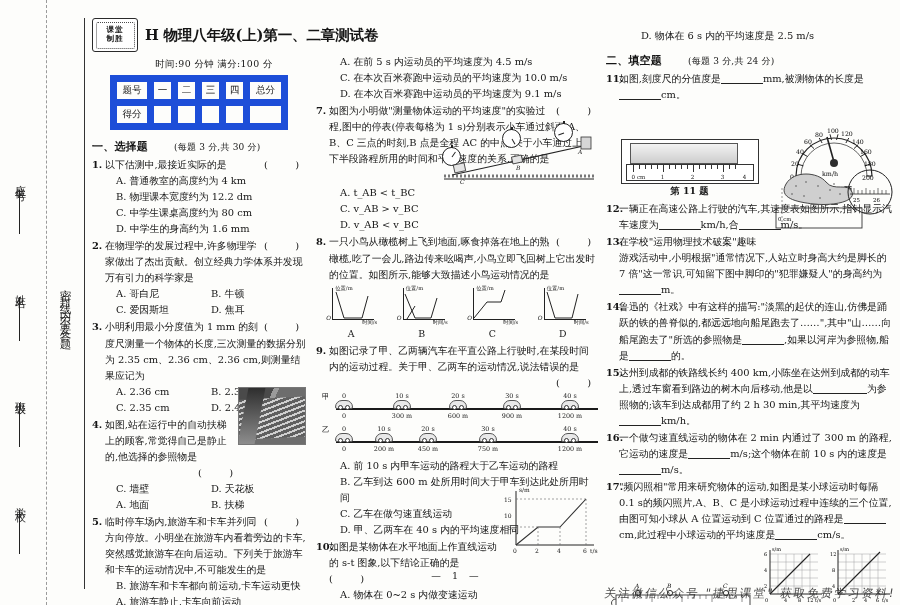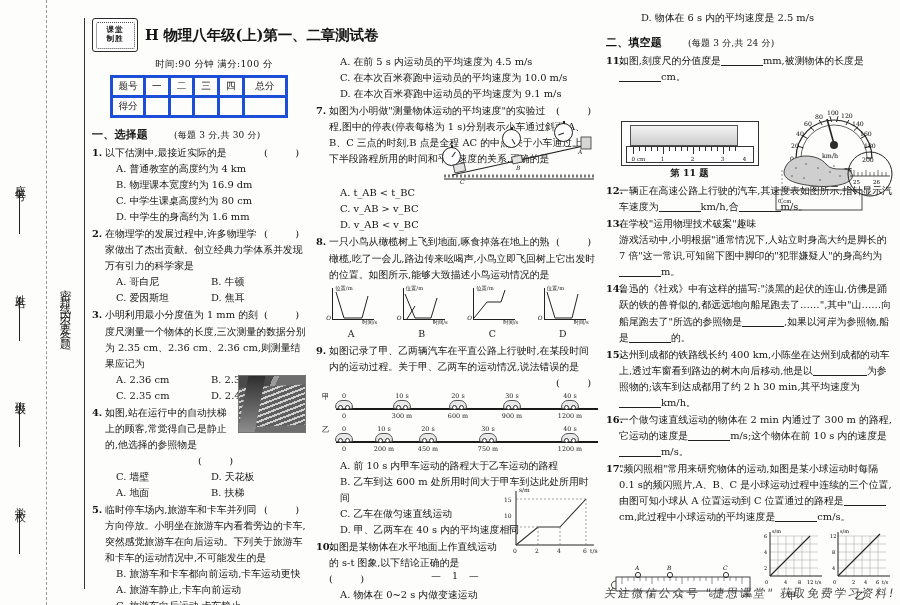--- a/index.html
+++ b/index.html
@@ -65,21 +65,21 @@
   .paper-title{
     font-size:14.6px;font-weight:bold;letter-spacing:-.2px;white-space:nowrap;
   }
   .subline{
     text-align:center;font-size:9.4px;margin:6px 0 4px 30px;letter-spacing:.4px;
   }
   table.scoretab{
     border-collapse:collapse;margin:2px 0 0 18px;width:178px;
   }
   table.scoretab td{
-    border:3px solid #1d4ed8;height:17px;text-align:center;
+    border:7px solid #1d4ed8;height:17px;text-align:center;
     font-size:9.6px;padding:0;font-family:Liberation Serif, serif;
   }
   table.scoretab td.hcell{width:30px;}
 
   
   .sec-head{font-size:11px;font-weight:bold;margin:9px 0 3px 0;letter-spacing:.2px;}
   .sec-head em{font-style:normal;font-weight:normal;font-size:9px;padding-left:26px;}
   .q{
     font-size:9.9px;line-height:1.62;margin:0 0 1px 0;
     position:relative;padding-left:13px;
@@ -260,21 +260,21 @@
       </table>
 
     <div class="sec-head">
       <span>一、选择题</span><em>(每题 3 分,共 30 分)</em>
     </div>
 
     <div class="q">
       <span class="num">1.</span>
       <span class="brk">(&nbsp;&nbsp;)</span><span>以下估测中,最接近实际的是</span>
       <span class="opt">A. 普通教室的高度约为 4 km</span>
-      <span class="opt">B. 物理课本宽度约为 16.9 dm</span>
+      <span class="opt">B. 物理课本宽度约为 12.2 dm</span>
       <span class="opt">C. 中学生课桌高度约为 80 cm</span>
       <span class="opt">D. 中学生的身高约为 1.6 mm</span>
     </div>
 
     <div class="q">
       <span class="num">2.</span>
       <span class="brk">(&nbsp;&nbsp;)</span><span>在物理学的发展过程中,许多物理学家做出了杰出贡献。创立经典力学体系并发现万有引力的科学家是</span>
       <div class="optrow">
         <span class="opt">A. 哥白尼</span>
         <span class="opt">B. 牛顿</span>
@@ -494,21 +494,21 @@
       <span>如图是某物体在水平地面上作直线运动的 s-t 图象,以下结论正确的是</span>
       <span style="letter-spacing:7px;">(&nbsp;&nbsp;)</span>
       <span class="opt">A. 物体在 0~2 s 内做变速运动</span>
       <span class="opt">B. 物体在 2~4 s 内运动速度是 5 m/s</span>
       
     </div>
   </div>
 
   <div class="col col-3">
 
-    <div class="q" style="margin-top:2px;padding-left:24px;">
+    <div class="q" style="margin-top:20px;padding-left:24px;">
       <span class="opt">D. 物体在 6 s 内的平均速度是 2.5 m/s</span>
     </div>
 
     <div class="sec-head">
       <span>二、填空题</span><em>(每题 3 分,共 24 分)</em>
     </div>
 
     <div class="q">
       <span class="num">11.</span>
       <span>如图,刻度尺的分值度是</span><span class="blank"></span><span>mm,被测物体的长度是</span><span class="blank"></span><span>cm。</span>

